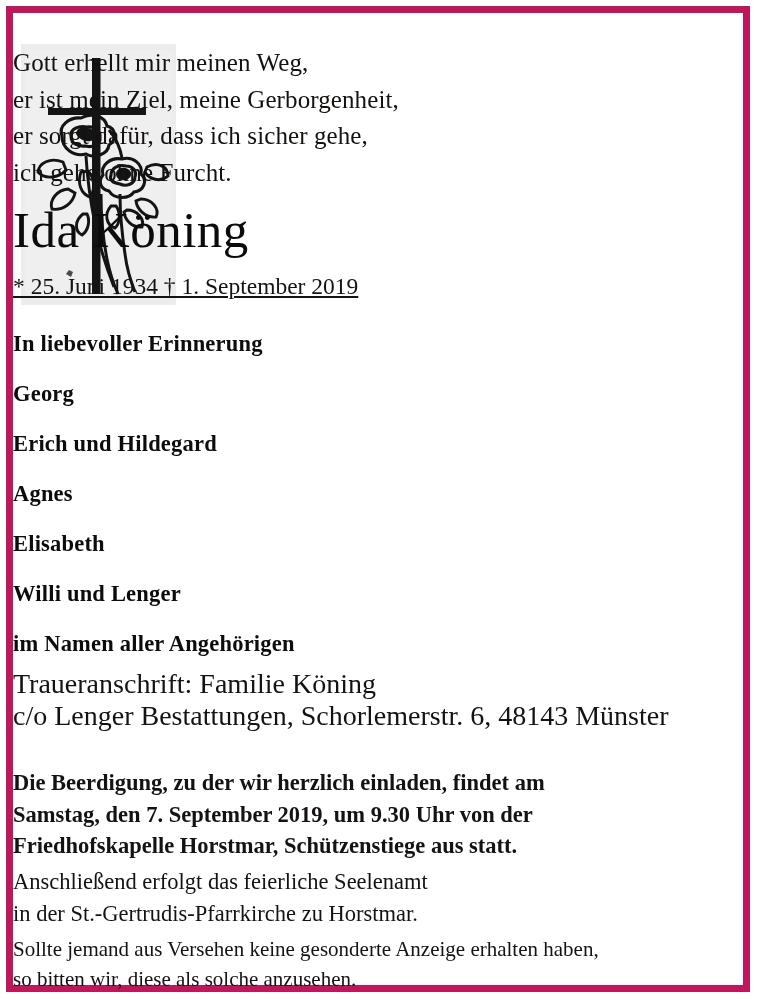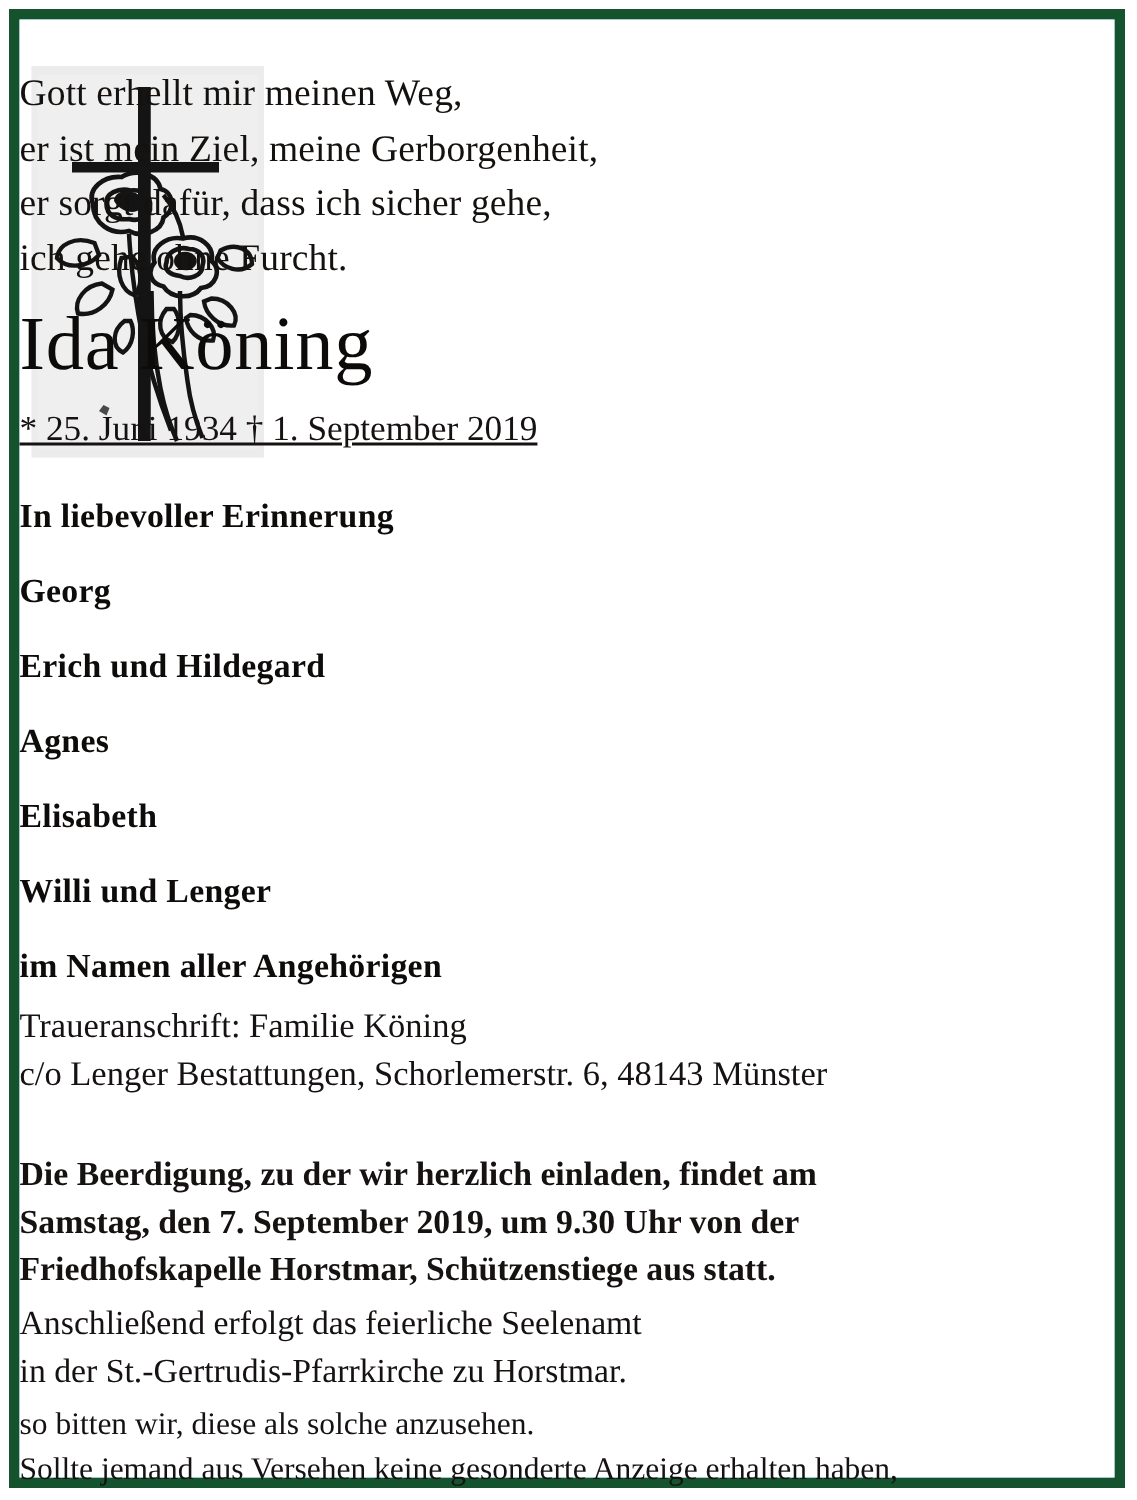--- a/index.html
+++ b/index.html
@@ -22,23 +22,23 @@
     overflow: hidden;
   }
 
   
   .frame {
     position: absolute;
     left: 6px;
     top: 6px;
     right: 8px;
     bottom: 8px;
-    border: 7px solid #14532d;
+    border: 7px solid #be185d;
     box-sizing: border-box;
-    background: #7dd3fc;
+    background: #4d7c0f;
   }
 
   .inner {
     position: absolute;
     left: 0;
     top: 0;
     right: 0;
     bottom: 0;
     box-sizing: border-box;
     background: #ffffff;
@@ -107,21 +107,21 @@
     height: 50px;
     color: #0e0c0b;
     letter-spacing: 0.2px;
   }
 
   .address {
     position: absolute;
     top: 655px;
     left: 0;
     width: 100%;
-    font-size: 23px;
+    font-size: 28px;
     line-height: 32px;
     color: #151211;
   }
   .address div { white-space: nowrap; }
 
   .ceremony {
     position: absolute;
     top: 754px;
     left: 0;
     width: 100%;
@@ -239,19 +239,19 @@
         <div>Samstag, den 7. September 2019, um 9.30 Uhr von der</div>
         <div>Friedhofskapelle Horstmar, Schützenstiege aus statt.</div>
       </div>
 
       <div class="massnotice">
         <div>Anschließend erfolgt das feierliche Seelenamt</div>
         <div>in der St.-Gertrudis-Pfarrkirche zu Horstmar.</div>
       </div>
 
       <div class="apology">
+        <div>Sollte jemand aus Versehen keine gesonderte Anzeige erhalten haben,</div>
         <div>so bitten wir, diese als solche anzusehen.</div>
-        <div>Sollte jemand aus Versehen keine gesonderte Anzeige erhalten haben,</div>
       </div>
 
     </div>
   </div>
 </div>
 
 </body></html>

